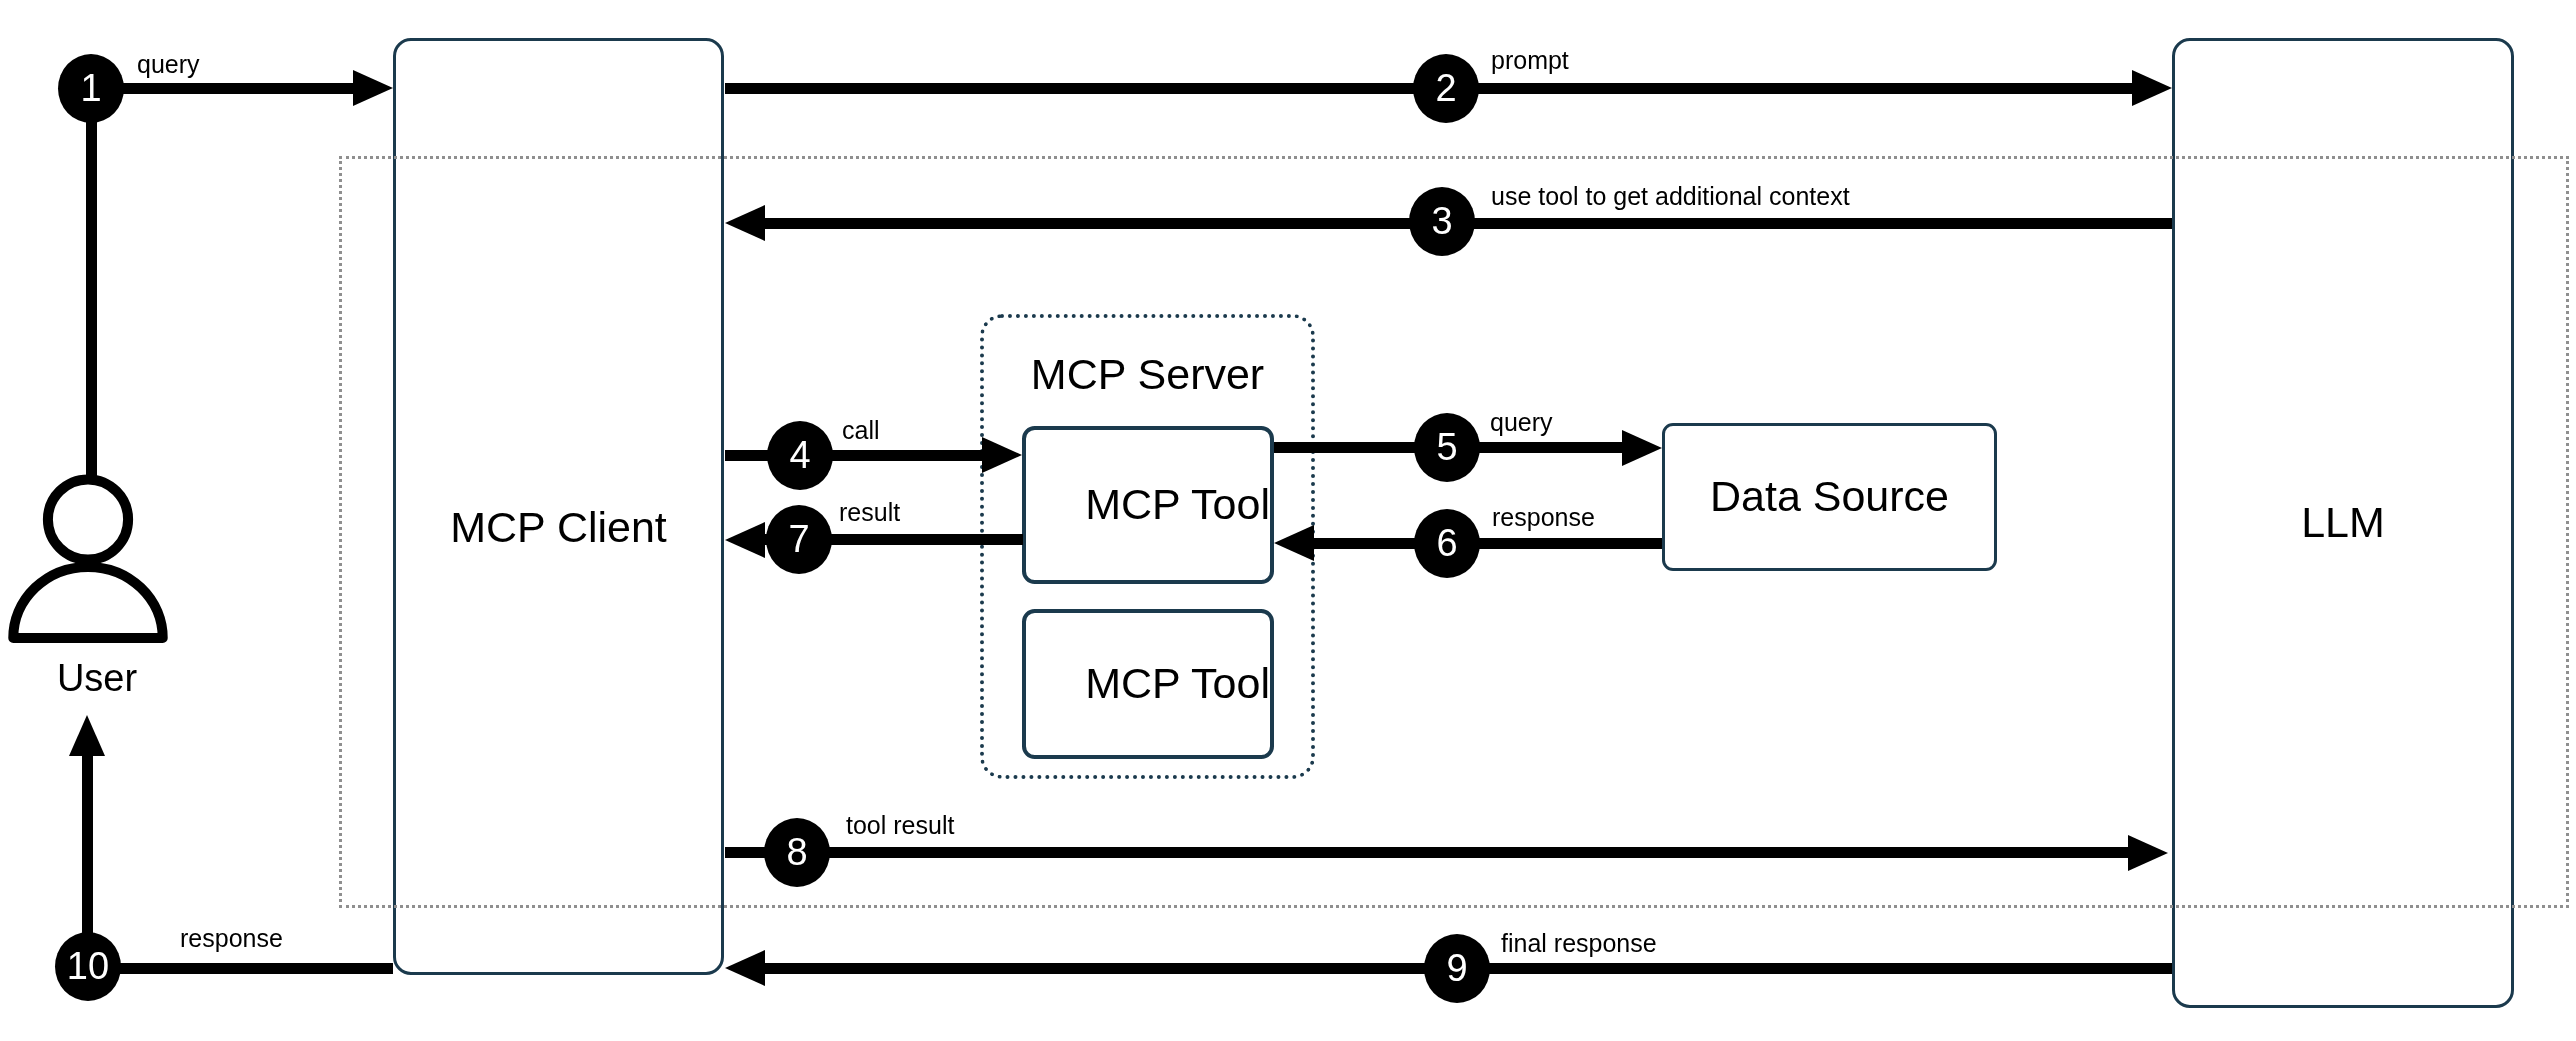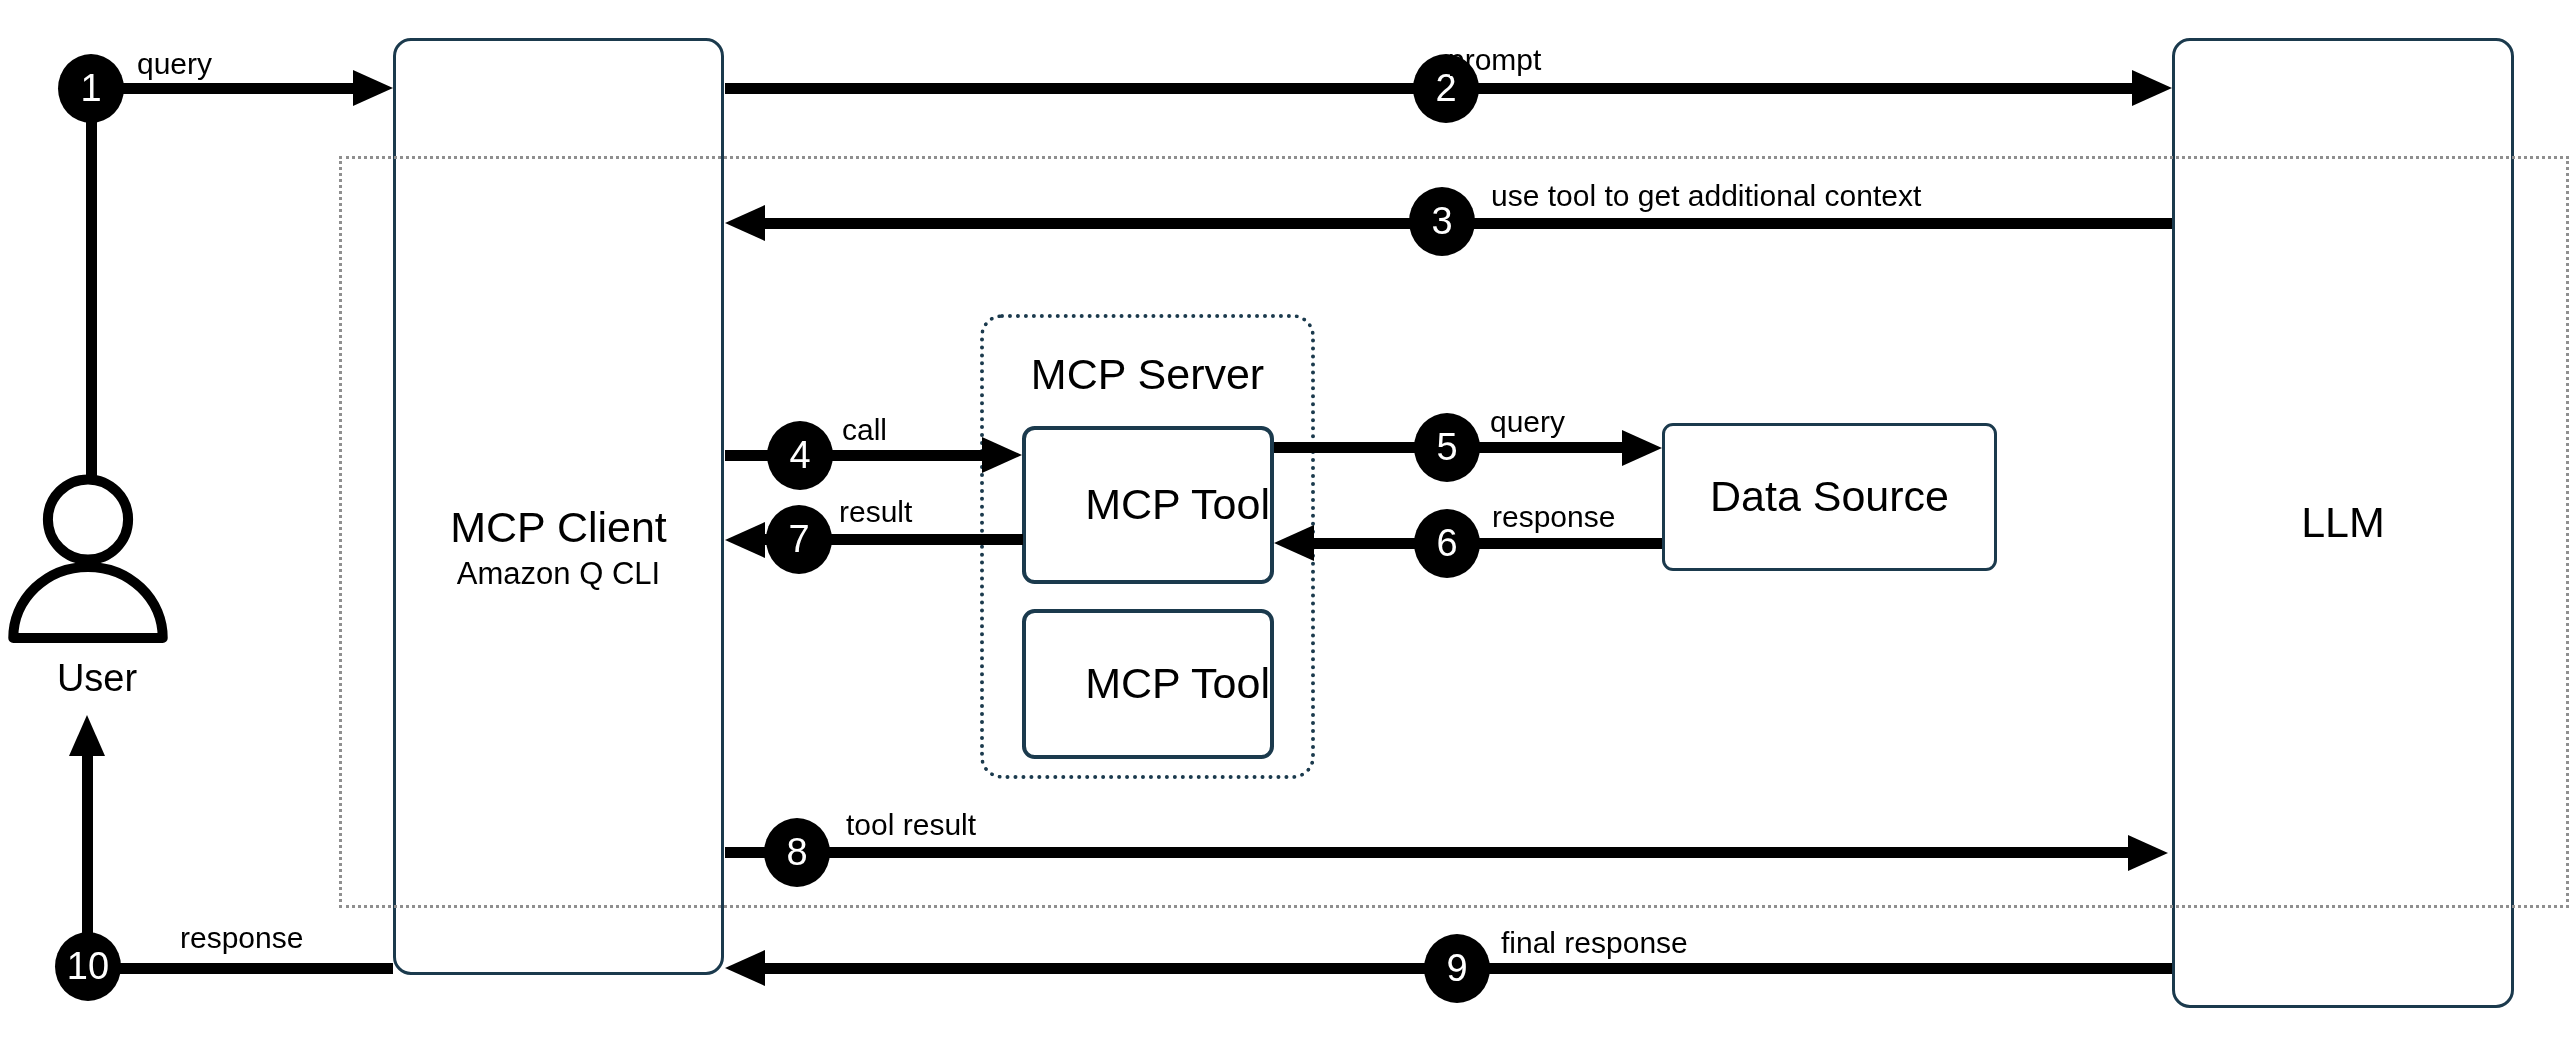--- a/index.html
+++ b/index.html
@@ -95,40 +95,39 @@
     border-radius: 50%;
     background: var(--badge-bg);
     color: var(--badge-text);
     display: flex; align-items: center; justify-content: center;
     font-size: 38px;
     z-index: 4;
   }
   
   .lbl {
     position: absolute;
-    font-size: 30px; line-height: 40px;
+    font-size: 25px; line-height: 40px;
     white-space: nowrap;
     color: var(--text);
     z-index: 4;
   }
   
   .user-icon { position: absolute; left: 6.4px; top: 472px; width: 164px; height: 187px; z-index: 3; }
   .user-label {
     position: absolute; left: 15px; top: 657px; width: 164px;
     text-align: center; font-size: 38px; line-height: 42px; z-index: 4;
   }
 </style>
 </head>
 <body>
 
 <div class="canvas">
 
   <div class="node" style="left:393px; top:38px; width:331px; height:937px;">
     <div class="abs-center-text node-title" style="top:463px;">MCP Client</div>
-    <div class="abs-center-text" style="top:514px; font-size:31px; line-height:38px;">Amazon Q CLI</div>
   </div>
 
   <div class="node flex-center" style="left:2172px; top:38px; width:342px; height:970px;">
     <span class="node-title">LLM</span>
   </div>
 
   <div class="node flex-center" style="left:1662px; top:423px; width:335px; height:148px; border-radius:11px;">
     <span class="node-title">Data Source</span>
   </div>
 
@@ -154,21 +153,21 @@
 
   <div class="line" style="left:91px; top:83px; width:266px;"></div>
   <div class="head-right" style="left:353px; top:70px;"></div>
   <div class="vline" style="left:86px; top:88px; height:390px;"></div>
   <div class="badge" style="left:58px; top:54px;">1</div>
   <div class="lbl" style="left:137px; top:44px;">query</div>
 
   <div class="line" style="left:725px; top:83px; width:1407px;"></div>
   <div class="head-right" style="left:2132px; top:70px;"></div>
   <div class="badge" style="left:1413px; top:54px;">2</div>
-  <div class="lbl" style="left:1448px; top:40px;">prompt</div>
+  <div class="lbl" style="left:1491px; top:40px;">prompt</div>
 
   <div class="head-left" style="left:725px; top:205px;"></div>
   <div class="line" style="left:765px; top:218px; width:1407px;"></div>
   <div class="badge" style="left:1409px; top:187px;">3</div>
   <div class="lbl" style="left:1491px; top:176px;">use tool to get additional context</div>
 
   <div class="line" style="left:725px; top:450px; width:258px;"></div>
   <div class="head-right" style="left:982px; top:437px;"></div>
   <div class="badge" style="left:767px; top:421px;">4</div>
   <div class="lbl" style="left:842px; top:410px;">call</div>

